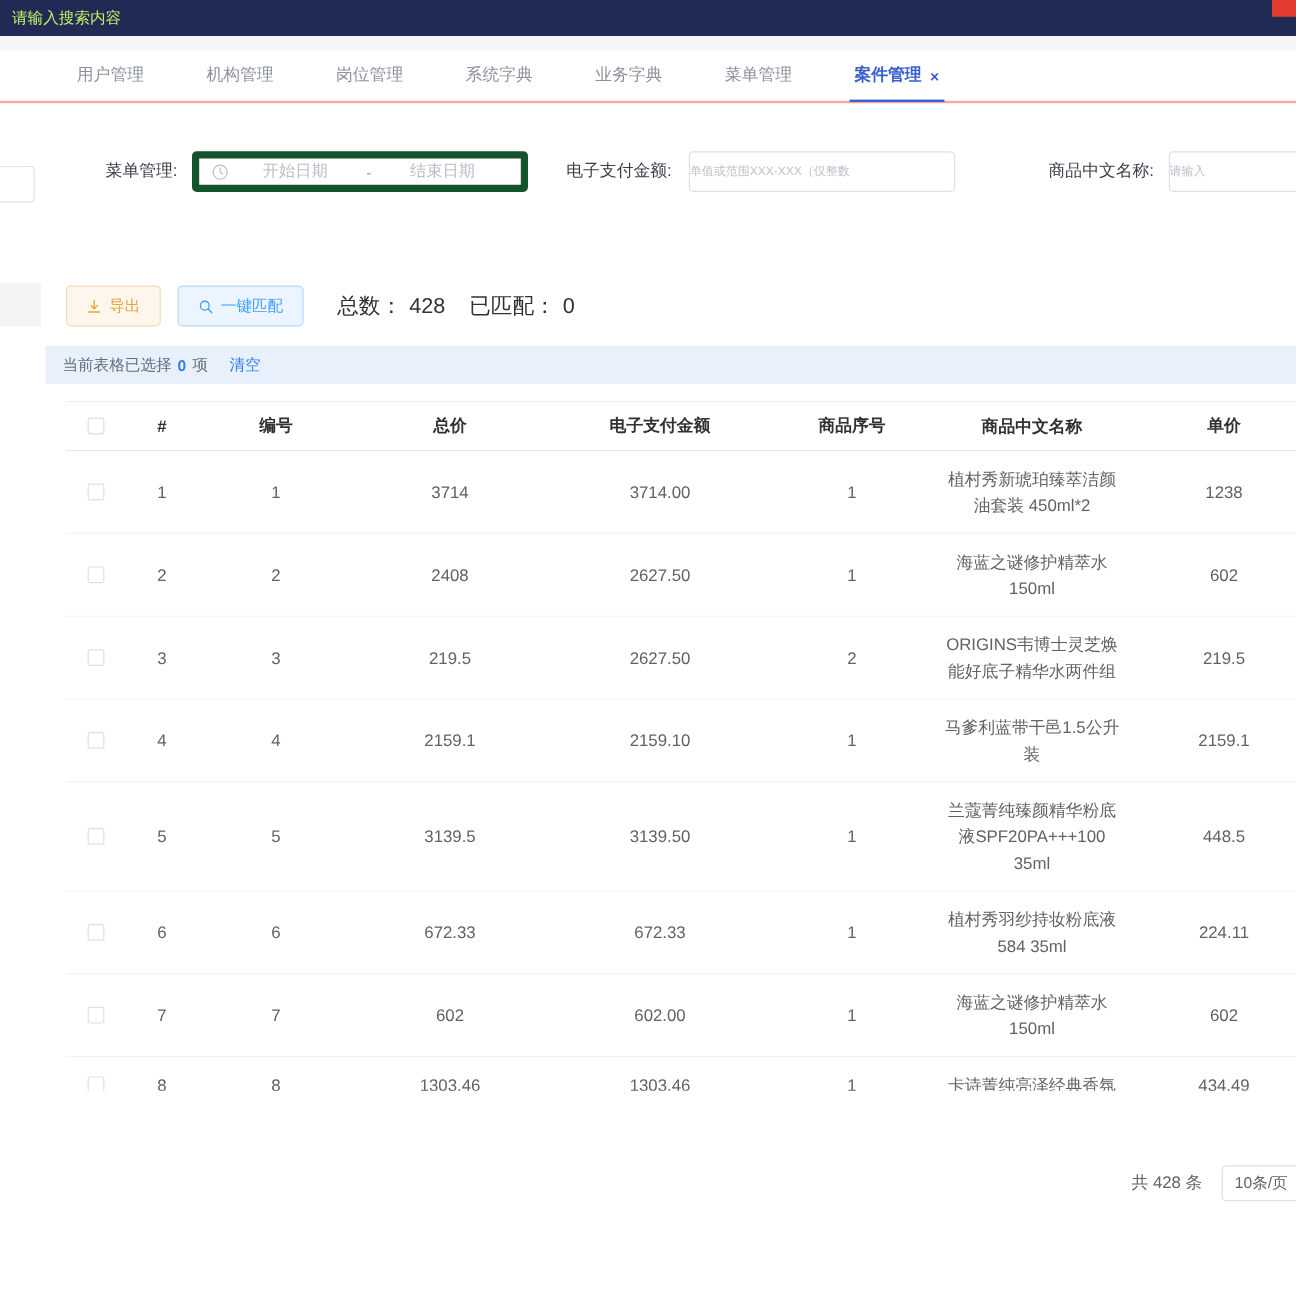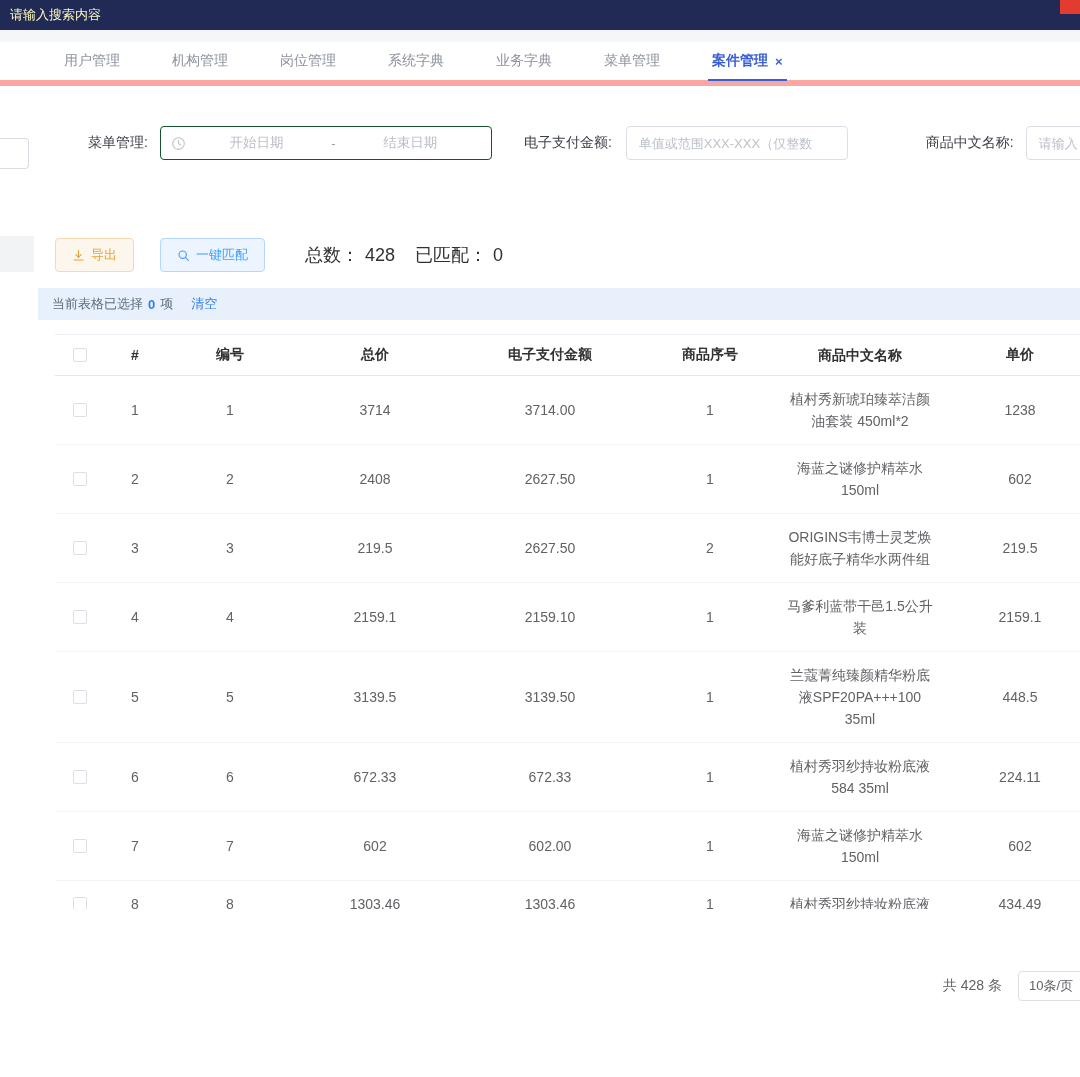--- a/index.html
+++ b/index.html
@@ -3,61 +3,61 @@
 <meta charset="utf-8">
 <style>
   * { box-sizing: border-box; margin: 0; padding: 0; }
   html,body { width:1080px; height:1077px; overflow:hidden; background:#fff;
     font-family:"Liberation Sans", sans-serif; }
   .page { position:relative; width:1080px; height:1077px; overflow:hidden; background:#fff; }
 
   
   .topbar { position:relative; height:30px; background:#202a55; display:flex; align-items:center;
     padding-left:10px; }
-  .topbar-search { color:#fef9c3; font-size:13px; }
+  .topbar-search { color:#bef264; font-size:13px; }
   .topbar-badge { position:absolute; top:0; right:0; width:20px; height:14px; background:#e23c30; }
 
   .topgap { height:12px; background:#f5f6f8; }
 
   
-  .tabbar { height:44px; background:#fff; border-bottom:6px solid #fca5a5;
+  .tabbar { height:44px; background:#fff; border-bottom:2px solid #fca5a5;
     display:flex; align-items:stretch; padding-left:38px; }
   .tab { position:relative; display:flex; align-items:center; padding:0 26px;
     font-size:14px; color:#8c919c; cursor:pointer; }
   .tab.active { color:#3a5fd0; font-weight:600; }
   .tab.active::after { content:""; position:absolute; left:22px; right:22px; bottom:-1px;
     height:2px; background:#3a5fd0; }
   .tab-close { margin-left:7px; font-size:13px; color:#3a5fd0; }
 
   .content { position:relative; background:#fff; }
 
   
   .frag-box { position:absolute; left:0; top:12px; width:29px; height:31px; background:#fff;
     border:1px solid #d9dde4; border-left:none; border-radius:0 4px 4px 0; }
   .frag-gray { position:absolute; left:0; top:110px; width:34px; height:36px; background:#f2f3f5; }
 
   
   .filter-row { display:flex; align-items:center; margin-top:40px; padding-left:88px;
     width:1300px; white-space:nowrap; }
   .f-label { font-size:14px; color:#3a3f47; margin-right:12px; }
-  .date-input { width:332px; height:34px; border:1px solid #14532d; border-radius:4px;
+  .date-input { width:280px; height:34px; border:6px solid #14532d; border-radius:4px;
     display:flex; align-items:center; padding:0 10px; background:#fff; }
   .date-input .ph { flex:1; text-align:center; font-size:13.5px; color:#b9bec7; }
   .date-sep { color:#9aa0a8; font-size:13px; padding:0 4px; }
   .text-input { height:34px; border:1px solid #dcdfe6; border-radius:4px; background:#fff;
-    font-size:13px; color:#606266; padding:0 12px; outline:none;
+    font-size:10px; color:#606266; padding:0 0; outline:none;
     font-family:"Liberation Sans", sans-serif; }
   .text-input::placeholder { color:#bcc1ca; }
   .amount-input { width:222px; margin-left:2px; }
   .product-input { width:150px; }
   .ml32 { margin-left:32px; }
   .ml78 { margin-left:78px; }
 
   
-  .toolbar { display:flex; align-items:center; margin-top:78px; padding-left:55px;gap:12px; }
+  .toolbar { display:flex; align-items:center; margin-top:78px; padding-left:55px; }
   .btn { height:34px; display:inline-flex; align-items:center; gap:6px; padding:0 16px;
     border-radius:4px; font-size:13px; cursor:pointer; border:1px solid transparent; background:#fff; }
   .btn-export { background:#fdf6ec; border-color:#f5dab1; color:#e6a23c; }
   .btn-match { background:#ecf5ff; border-color:#b3d8ff; color:#409eff; margin-left:14px; }
   .totals { margin-left:28px; font-size:18px; color:#303133; display:flex; align-items:center; gap:6px; }
   .totals .num { font-weight:400; }
 
   
   .sel-bar { margin:16px 0 0 38px; width:1042px; height:32px; background:#e8f1fb;
     display:flex; align-items:center; padding-left:14px; font-size:13px; color:#5e6d7e; }
@@ -294,21 +294,21 @@
 
         <div class="t-row">
           <div class="cell col-cb">
               <span class="checkbox"></span>
             </div>
           <div class="cell col-num">8</div>
           <div class="cell col-code">8</div>
           <div class="cell col-total">1303.46</div>
           <div class="cell col-epay">1303.46</div>
           <div class="cell col-seq">1</div>
-          <div class="cell col-name">植村秀羽纱持妆粉底液</div>
+          <div class="cell col-name">卡诗菁纯亮泽经典香氛</div>
           <div class="cell col-price">434.49</div>
         </div>
       </div>
     </div>
 
     <div class="pagination">
       <span>共 428 条</span>
       <div class="page-size">
         <span>10条/页</span>
       </div>

